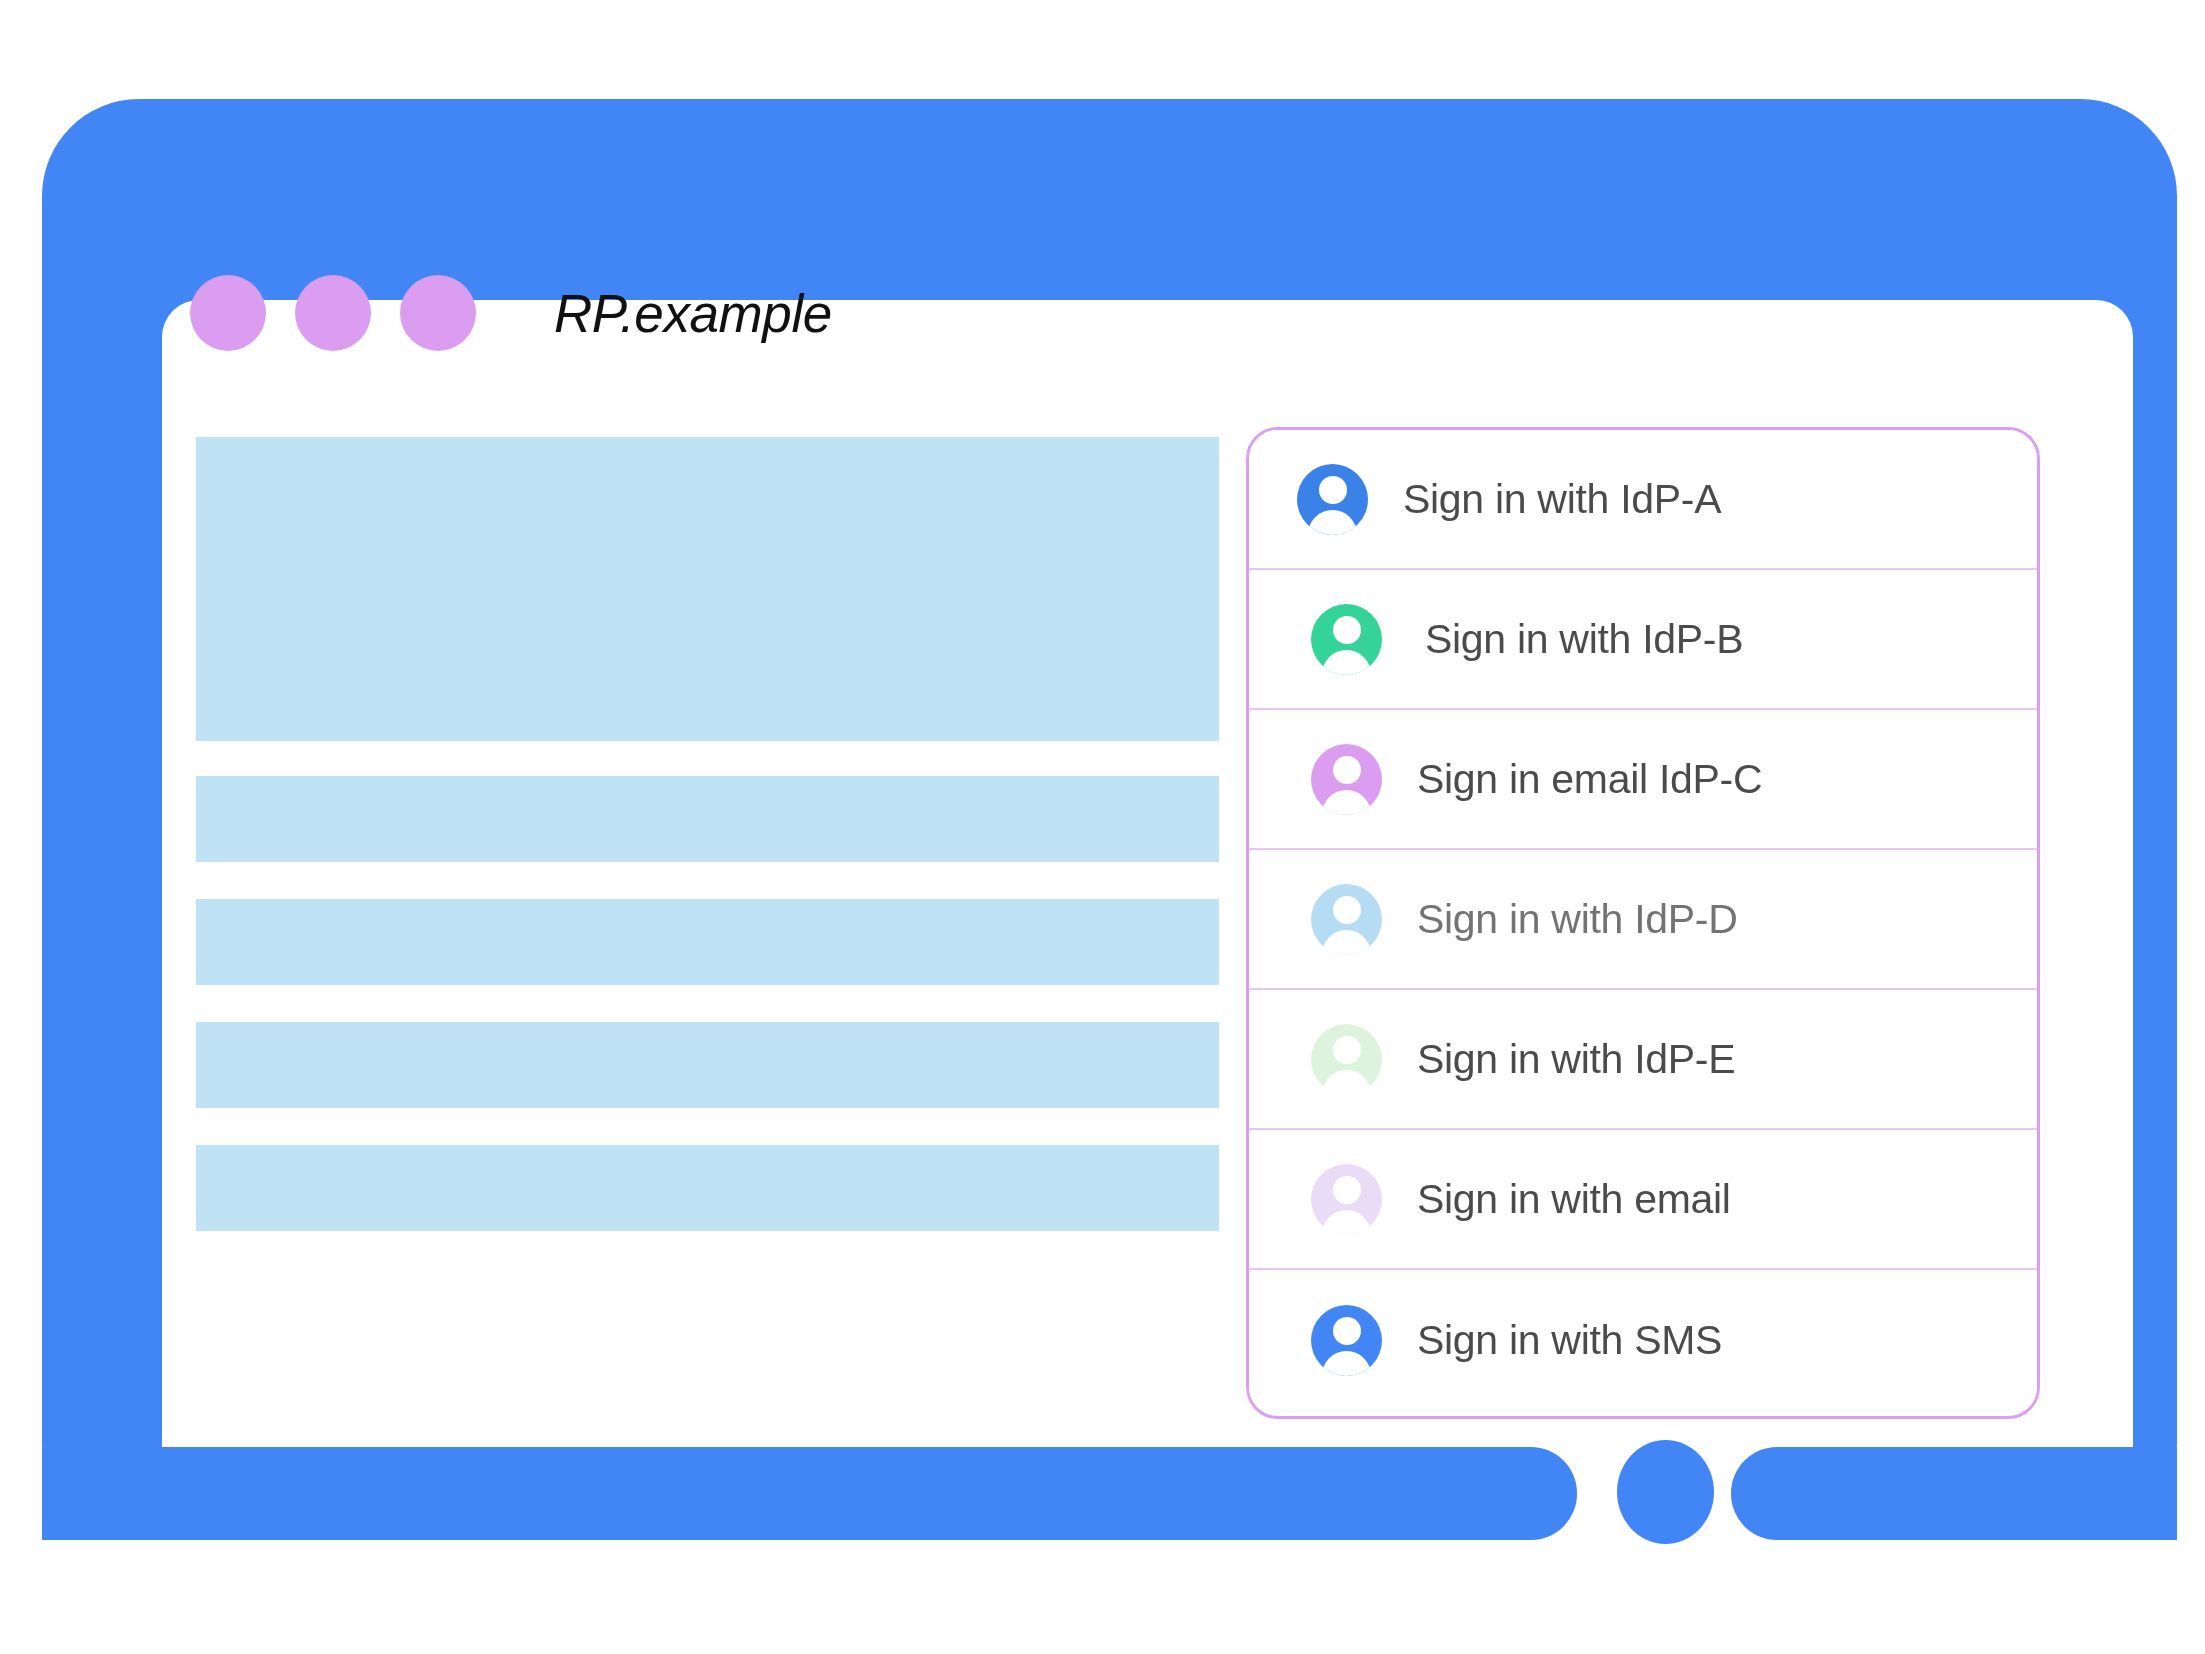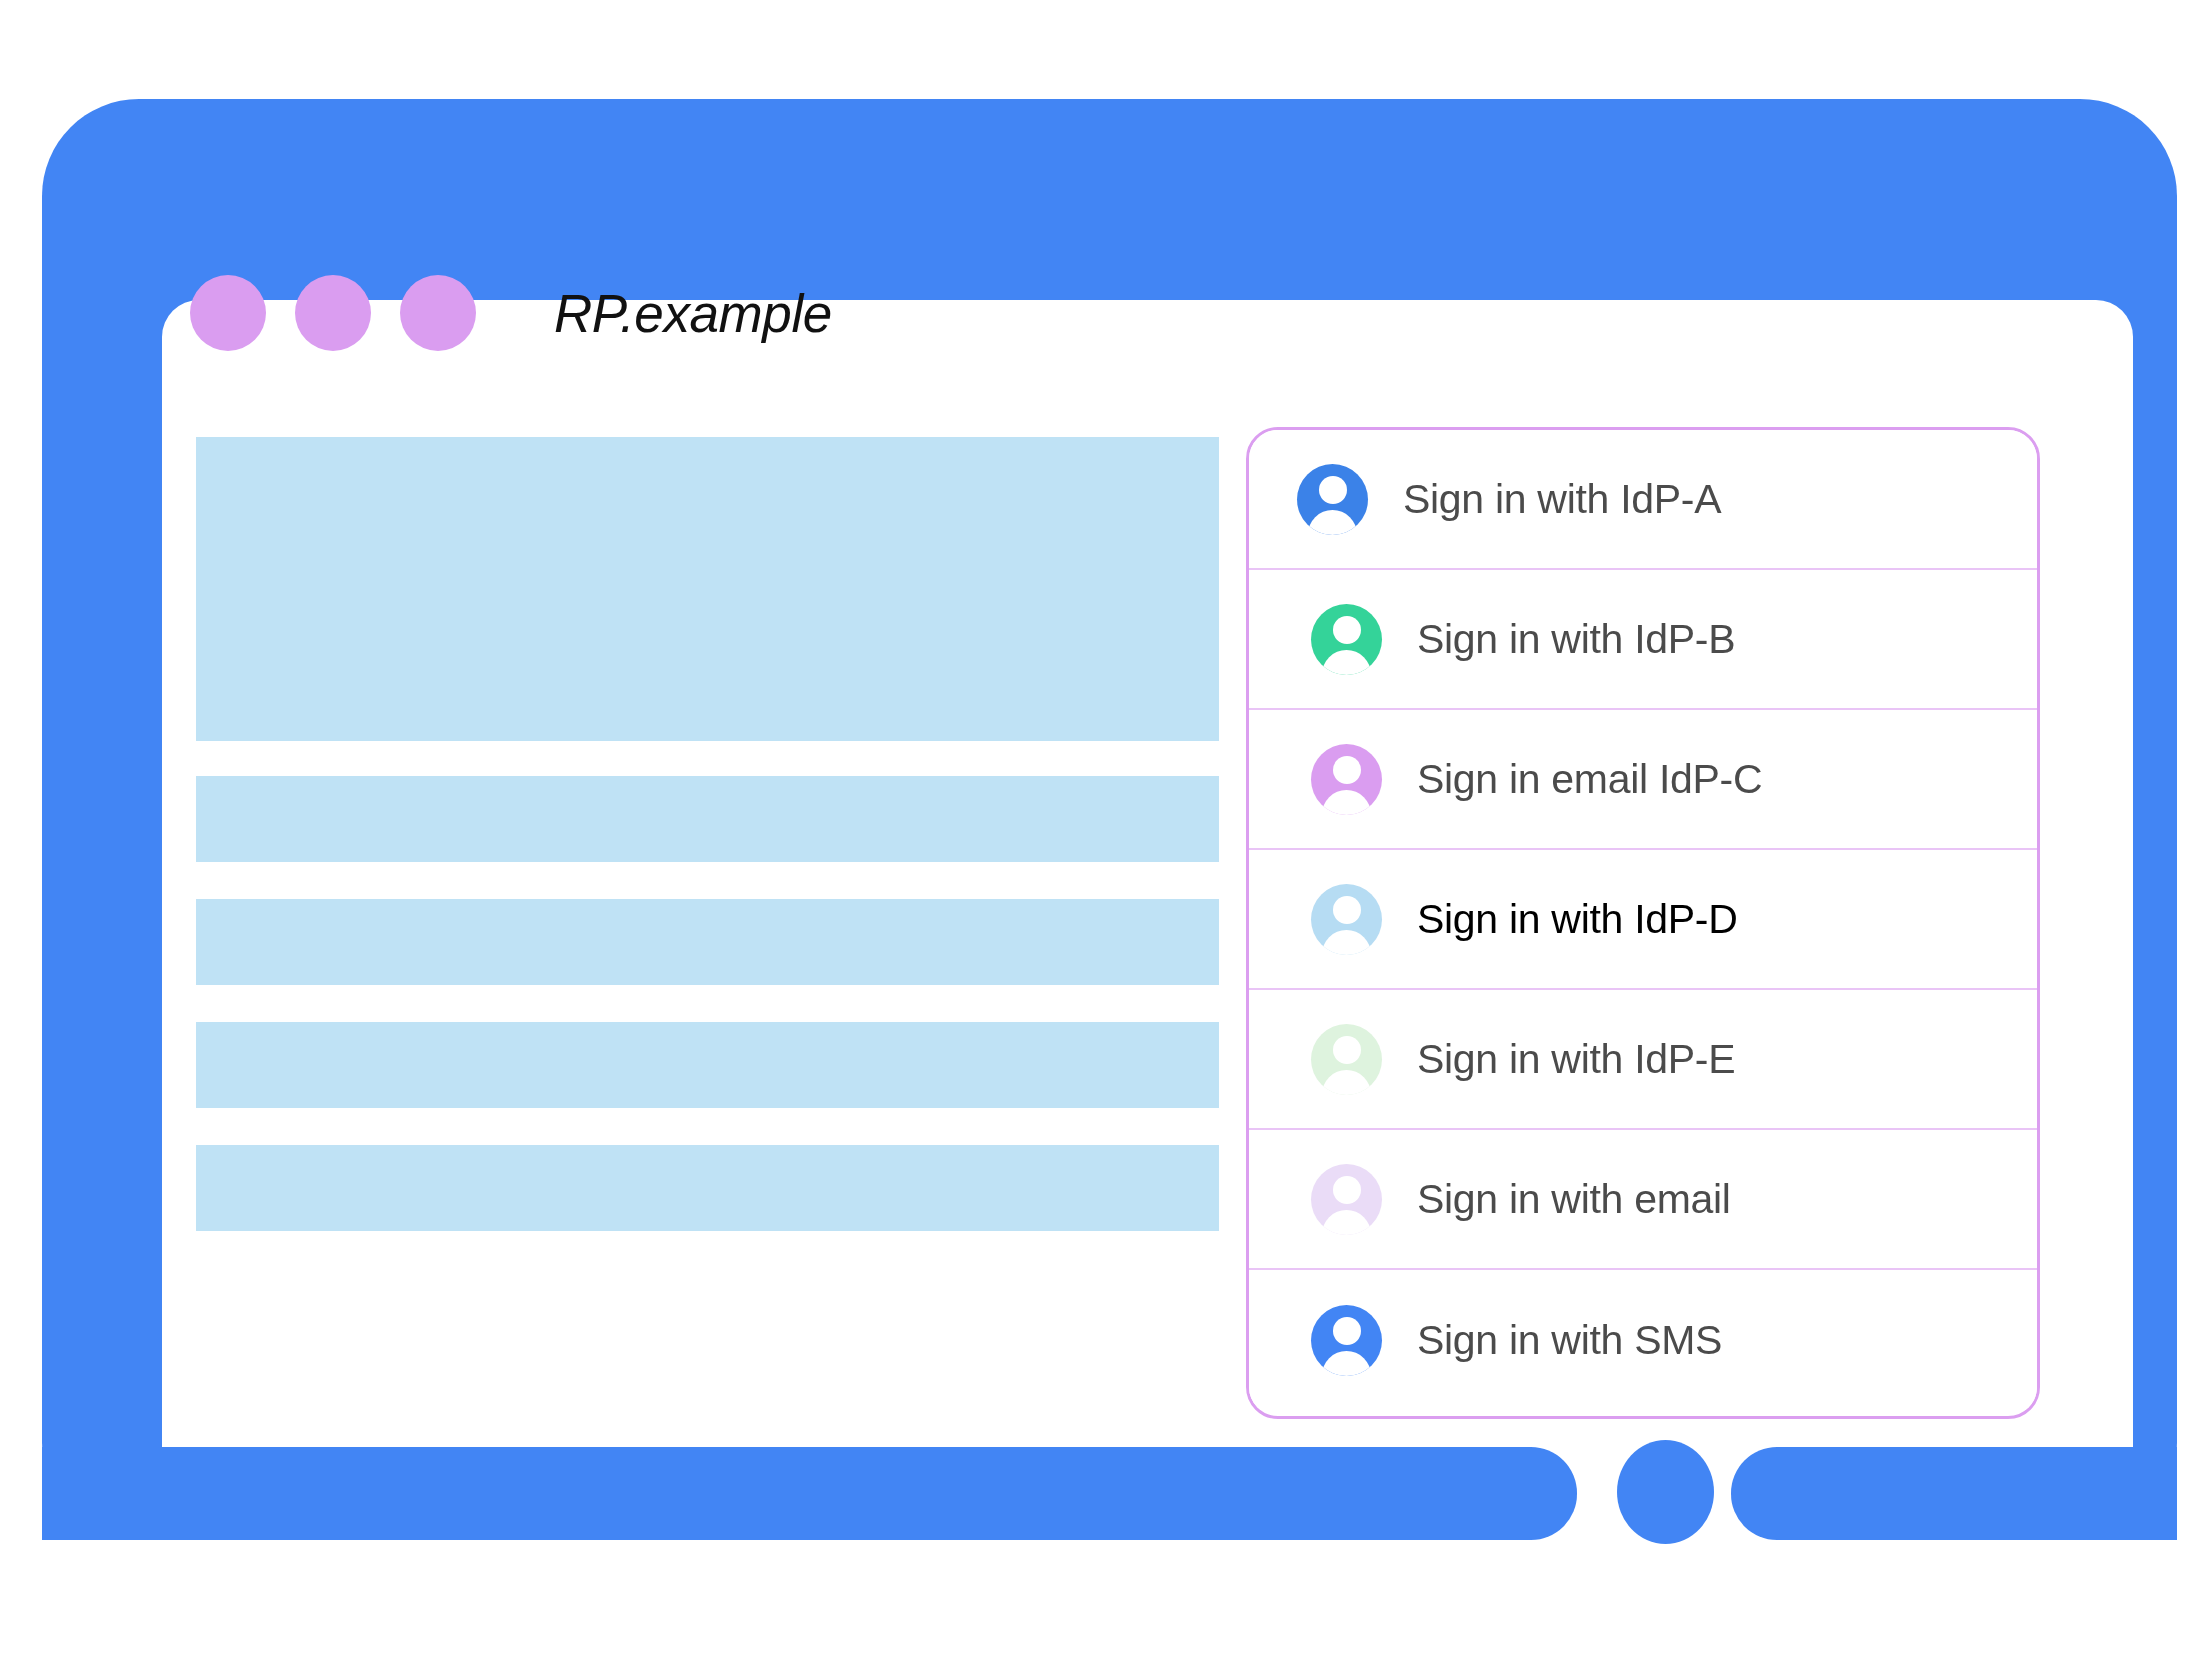--- a/index.html
+++ b/index.html
@@ -196,40 +196,40 @@
   </div>
 
 <div id="signin-panel" style="border-color: rgb(219, 158, 240);">
     <div class="signin-row" style="border-bottom-color: rgb(233, 196, 246); padding-left: 48px;">
       <div class="avatar" style="background: rgb(59, 130, 232);">
         <div class="head"></div>
         <div class="body"></div>
       </div>
       <div class="signin-label" style="color: rgb(75, 75, 75);">Sign in with IdP-A</div>
     </div>
-    <div class="signin-row" style="border-bottom-color: rgb(233, 196, 246);">
+    <div class="signin-row" style="border-bottom-color: rgb(233, 196, 246); gap: 8px;">
       <div class="avatar" style="background: rgb(52, 211, 153);">
         <div class="head"></div>
         <div class="body"></div>
       </div>
       <div class="signin-label" style="color: rgb(75, 75, 75);">Sign in with IdP-B</div>
     </div>
     <div class="signin-row" style="border-bottom-color: rgb(233, 196, 246);">
       <div class="avatar" style="background: rgb(218, 157, 240);">
         <div class="head"></div>
         <div class="body"></div>
       </div>
       <div class="signin-label" style="color: rgb(75, 75, 75);">Sign in email IdP-C</div>
     </div>
     <div class="signin-row" style="border-bottom-color: rgb(233, 196, 246);">
       <div class="avatar" style="background: rgb(182, 220, 243);">
         <div class="head"></div>
         <div class="body"></div>
       </div>
-      <div class="signin-label" style="color: #000000;">Sign in with IdP-D</div>
+      <div class="signin-label" style="color: #737373;">Sign in with IdP-D</div>
     </div>
     <div class="signin-row" style="border-bottom-color: rgb(233, 196, 246);">
       <div class="avatar" style="background: rgb(222, 243, 222);">
         <div class="head"></div>
         <div class="body"></div>
       </div>
       <div class="signin-label" style="color: rgb(75, 75, 75);">Sign in with IdP-E</div>
     </div>
     <div class="signin-row" style="border-bottom-color: rgb(233, 196, 246);">
       <div class="avatar" style="background: rgb(234, 220, 247);">

